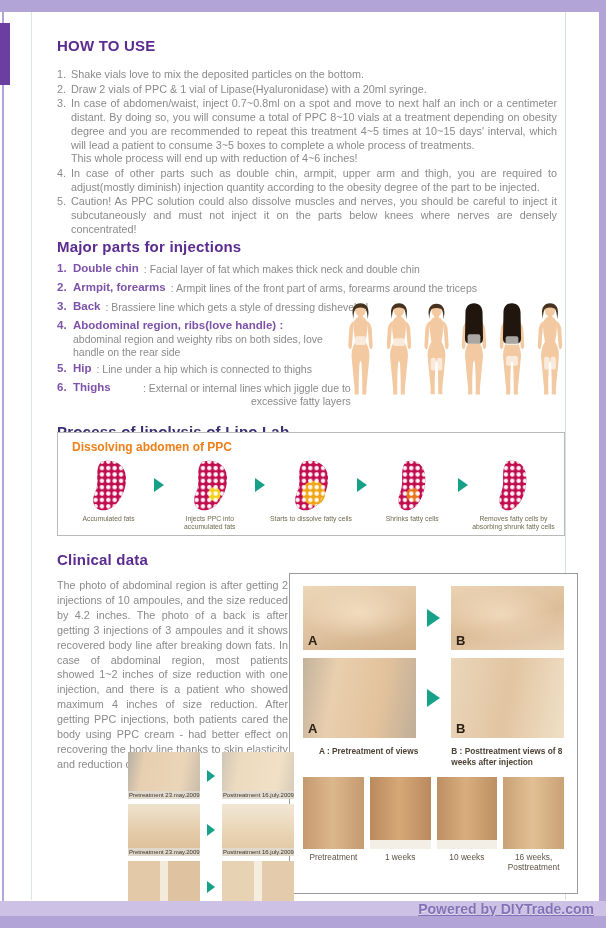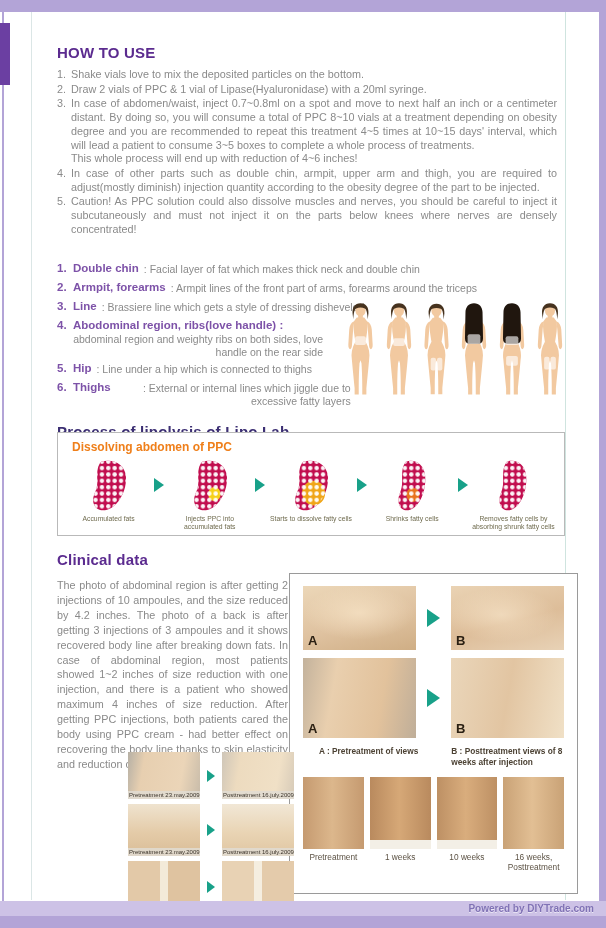--- a/index.html
+++ b/index.html
@@ -28,21 +28,21 @@
   .htxt{flex:1;text-align:justify;}
 
   
   .major{position:absolute;left:57px;top:262px;width:345px;}
   .mli{display:flex;margin-bottom:5px;line-height:13px;}
   .nw{white-space:nowrap;}
   .mnum{color:var(--term);font-weight:bold;font-size:11.5px;flex:0 0 16px;}
   .mterm{color:var(--term);font-weight:bold;font-size:11.5px;margin-right:5px;}
   .mdesc{color:var(--gray);font-size:10.5px;padding-top:1px;}
   .mblock{margin-bottom:4px;}
-  .mdesc4{margin-left:16px;width:250px;color:var(--gray);font-size:10.5px;line-height:12.5px;margin-top:1px;margin-bottom:4px;text-align:right;}
+  .mdesc4{margin-left:16px;width:250px;color:var(--gray);font-size:10.5px;line-height:12.5px;margin-top:1px;margin-bottom:4px;}
   .mw{white-space:normal;width:235px;text-align:right;}
 
   
   .figures{position:absolute;left:342px;top:299px;width:226px;height:100px;display:flex;align-items:flex-end;gap:2px;}
   .fig{height:98px;}
   .bodyuse{fill:#f2c9a0;}
   .hairf{fill:#46321e;} .hairb{fill:#20160e;}
   .patch{fill:#ffffff;fill-opacity:.62;}
 
   
@@ -98,21 +98,21 @@
   .po-ab{background:linear-gradient(100deg,#cfc6b8 0%,#eddbbf 25%,#f0e0c6 75%,#d6cab8 100%);}
   .pr-arm{background:linear-gradient(180deg,#efe3cf 0%,#e4cba8 55%,#d9bd97 100%);}
   .po-arm{background:linear-gradient(180deg,#f1e7d6 0%,#e9d4b4 55%,#e0c6a2 100%);}
   .pr-leg{background:linear-gradient(90deg,#e3c9a8 0 44%,#f3ead9 44% 56%,#dfc3a0 56% 100%);}
   .po-leg{background:linear-gradient(90deg,#e8d2b4 0 44%,#f5eee0 44% 56%,#e4cbab 56% 100%);}
 
   
   .footer1{position:absolute;left:0;right:0;bottom:12px;height:15px;background:#cdc2e6;
            display:flex;align-items:center;justify-content:flex-end;padding-right:12px;}
   .footer2{position:absolute;left:0;right:0;bottom:0;height:12px;background:var(--lavender);}
-  .watermark{font-size:10px;font-weight:bold;color:#8072b5;text-shadow:0 1px 0 rgba(255,255,255,.6);cursor:pointer;}
+  .watermark{font-size:14px;font-weight:bold;color:#8072b5;text-shadow:0 1px 0 rgba(255,255,255,.6);cursor:pointer;text-decoration:underline;}
 </style>
 </head>
 <body>
 
 <svg width="0" height="0" style="position:absolute" aria-hidden="true">
   <defs>
     <g id="gBody">
       <ellipse cx="18" cy="9.5" rx="5.2" ry="6.3"></ellipse>
       <rect x="15.6" y="13.5" width="4.8" height="4.5"></rect>
       <path d="M14.2,16.8 L21.8,16.8 L24.8,20.8 C25.8,27.5 24.2,35 23.2,41.5 C26.8,47.5 27.8,53.5 26.8,60 C25.8,71 24.8,81 24,89 L24,95.5 L19.8,95.5 L19.8,88.5 C19.8,78 19.4,69.5 19,63.5 L18,60.5 L17,63.5 C16.6,69.5 16.2,78 16.2,88.5 L16.2,95.5 L12,95.5 L12,89 C11.2,81 10.2,71 9.2,60 C8.2,53.5 9.2,47.5 12.8,41.5 C11.8,35 10.2,27.5 11.2,20.8 Z"></path>
@@ -130,21 +130,21 @@
 </svg>
 
 <div class="page">
   <div class="frame-top"></div>
   <div class="frame-left"></div>
   <div class="frame-right"></div>
   <div class="tab"></div>
   <div class="rule-l"></div>
   <div class="rule-r"></div>
 
-  <div class="sec-title" style="top:44px">HOW TO USE</div>
+  <div class="sec-title" style="top:37px">HOW TO USE</div>
   <div class="howto">
     <div class="hli">
       <span class="hnum">1.</span>
       <span class="htxt">Shake vials love to mix the deposited particles on the bottom.</span>
     </div>
     <div class="hli">
       <span class="hnum">2.</span>
       <span class="htxt">Draw 2 vials of PPC &amp; 1 vial of Lipase(Hyaluronidase)  with a 20ml syringe.</span>
     </div>
     <div class="hli">
@@ -155,34 +155,35 @@
     <div class="hli">
       <span class="hnum">4.</span>
       <span class="htxt">In case of other parts such as double chin, armpit, upper arm and thigh, you are required to adjust(mostly diminish) injection quantity according to the obesity degree of the part to be injected.</span>
     </div>
     <div class="hli">
       <span class="hnum">5.</span>
       <span class="htxt">Caution!  As PPC solution could also dissolve muscles and nerves, you should be careful to inject it subcutaneously and must not inject it on the parts below knees where nerves are densely concentrated!</span>
     </div>
   </div>
 
+  <div class="sec-title" style="top:238px">Major parts for injections</div>
   <div class="major">
     <div class="mli nw">
       <span class="mnum">1.</span>
       <span class="mterm">Double chin</span>
       <span class="mdesc">: Facial layer of fat which makes thick neck and double chin</span>
     </div>
     <div class="mli nw">
       <span class="mnum">2.</span>
       <span class="mterm">Armpit, forearms</span>
       <span class="mdesc">: Armpit lines of the front part of arms, forearms around the triceps</span>
     </div>
     <div class="mli nw">
       <span class="mnum">3.</span>
-      <span class="mterm">Line</span>
+      <span class="mterm">Back</span>
       <span class="mdesc">: Brassiere line which gets a style of dressing disheveled</span>
     </div>
     <div class="mblock">
       <div class="mli nw" style="margin-bottom:0">
         <span class="mnum">4.</span>
         <span class="mterm">Abodominal region, ribs(love handle) :</span>
       </div>
       <div class="mdesc4">abdominal region and weighty ribs on both sides, love handle on the rear side</div>
     </div>
     <div class="mli nw">

